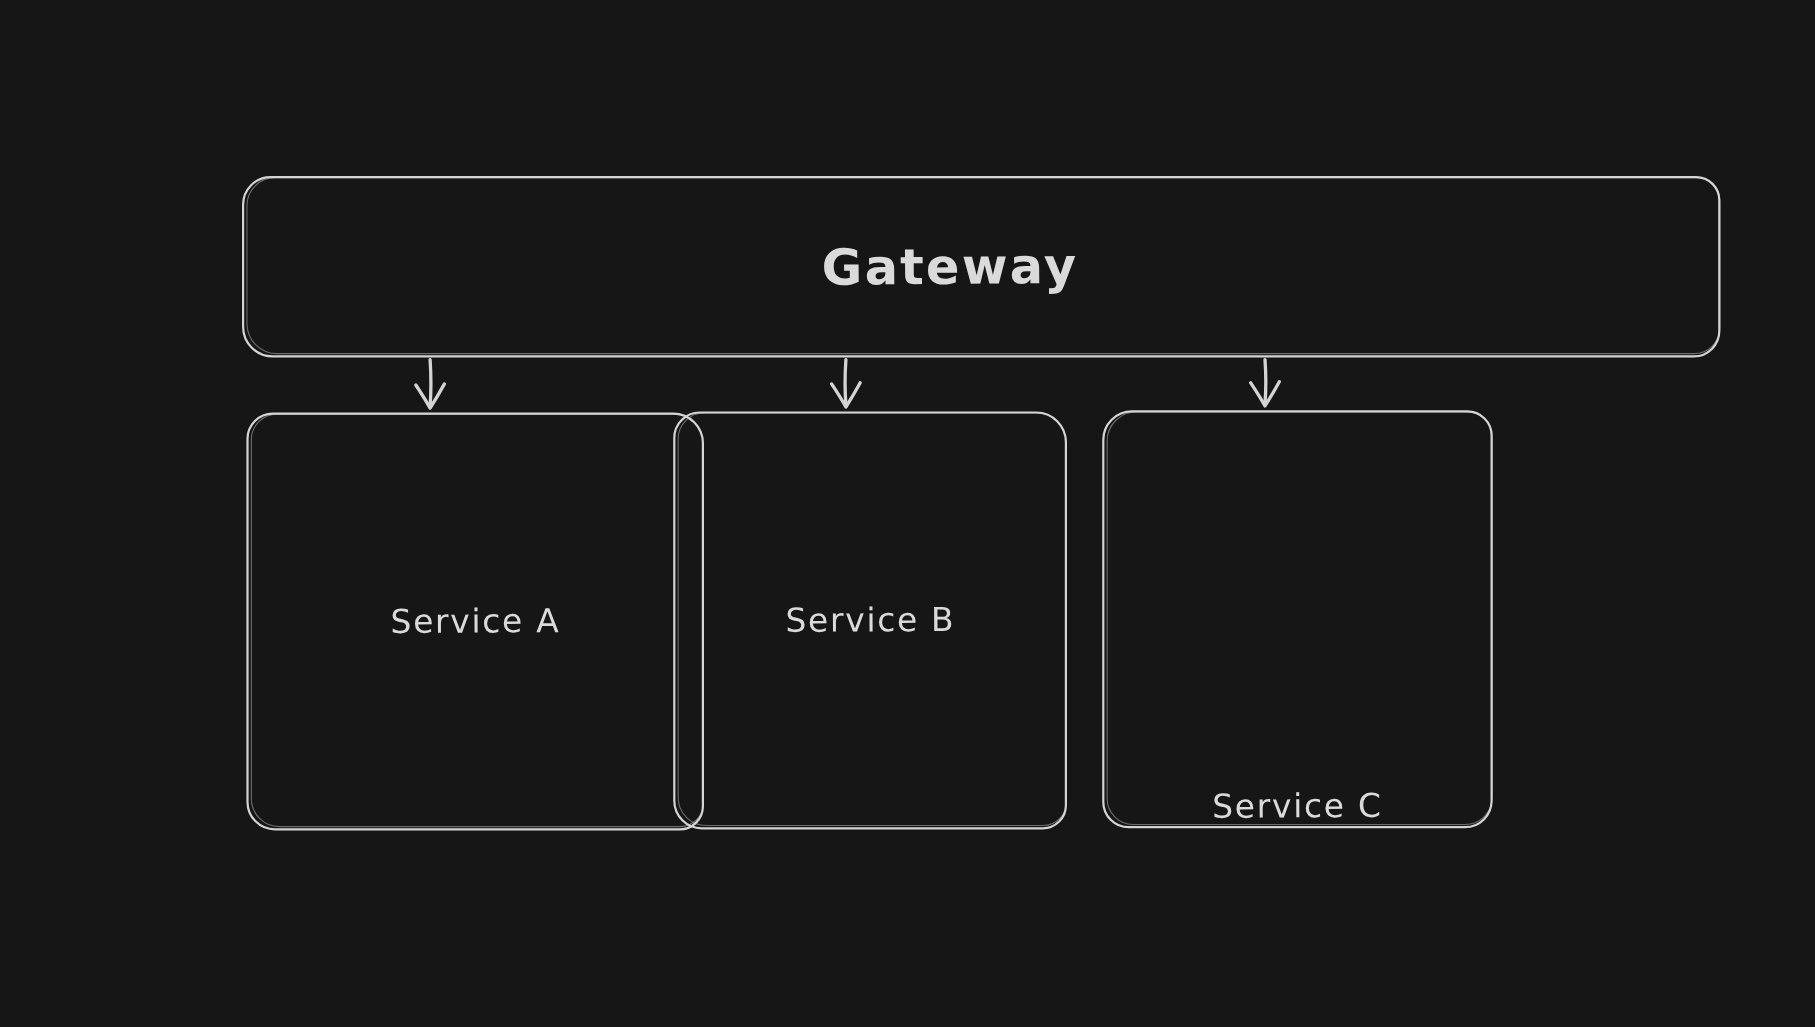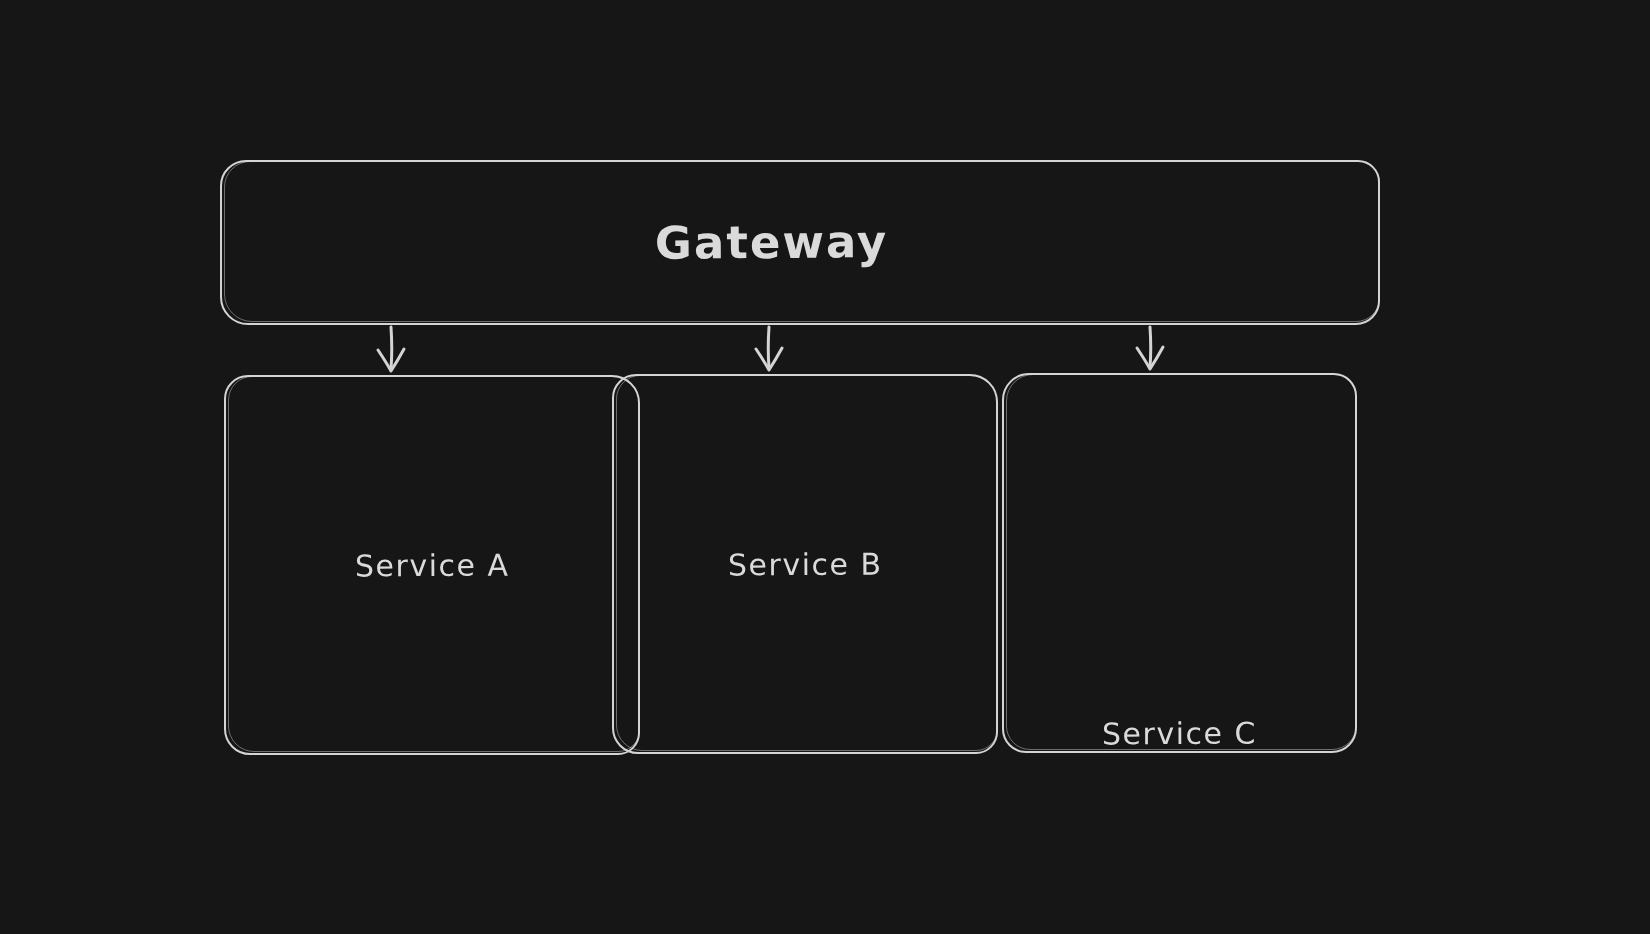--- a/index.html
+++ b/index.html
@@ -33,21 +33,21 @@
     content: "";
     position: absolute;
     top: -1px; left: 2px; right: -2px; bottom: 1px;
     border: 1.5px solid rgba(214, 214, 214, 0.45);
     border-radius: inherit;
     pointer-events: none;
   }
   .node-gateway {
     left: 220px;
     top: 160px;
-    width: 1160px;
+    width: 1344px;
     height: 165px;
     border-radius: 26px 22px 24px 28px;
   }
   .node-gateway .label {
     font-size: 45px;
     font-weight: 700;
     letter-spacing: 2px;
     transform: translateX(-28px) rotate(-0.4deg);
   }
   .node-service {
@@ -55,21 +55,21 @@
     height: 380px;
     border-radius: 24px 28px 22px 26px;
   }
   .node-service .label {
     font-size: 30px;
     font-weight: 500;
     letter-spacing: 1.5px;
     transform: rotate(-0.3deg);
   }
   .node-service-a { left: 224px;  width: 416px; }
-  .node-service-b { left: 612px;  width: 386px; top: 374px; }
+  .node-service-b { left: 612px;  width: 358px; top: 374px; }
   .node-service-c { left: 1002px; width: 355px; top: 373px; border-radius: 27px 23px 25px 24px; align-items: flex-end; }
   .connectors {
     position: absolute;
     inset: 0;
     width: 100%;
     height: 100%;
     pointer-events: none;
   }
   .connectors g { pointer-events: stroke; }
   .connectors path {

